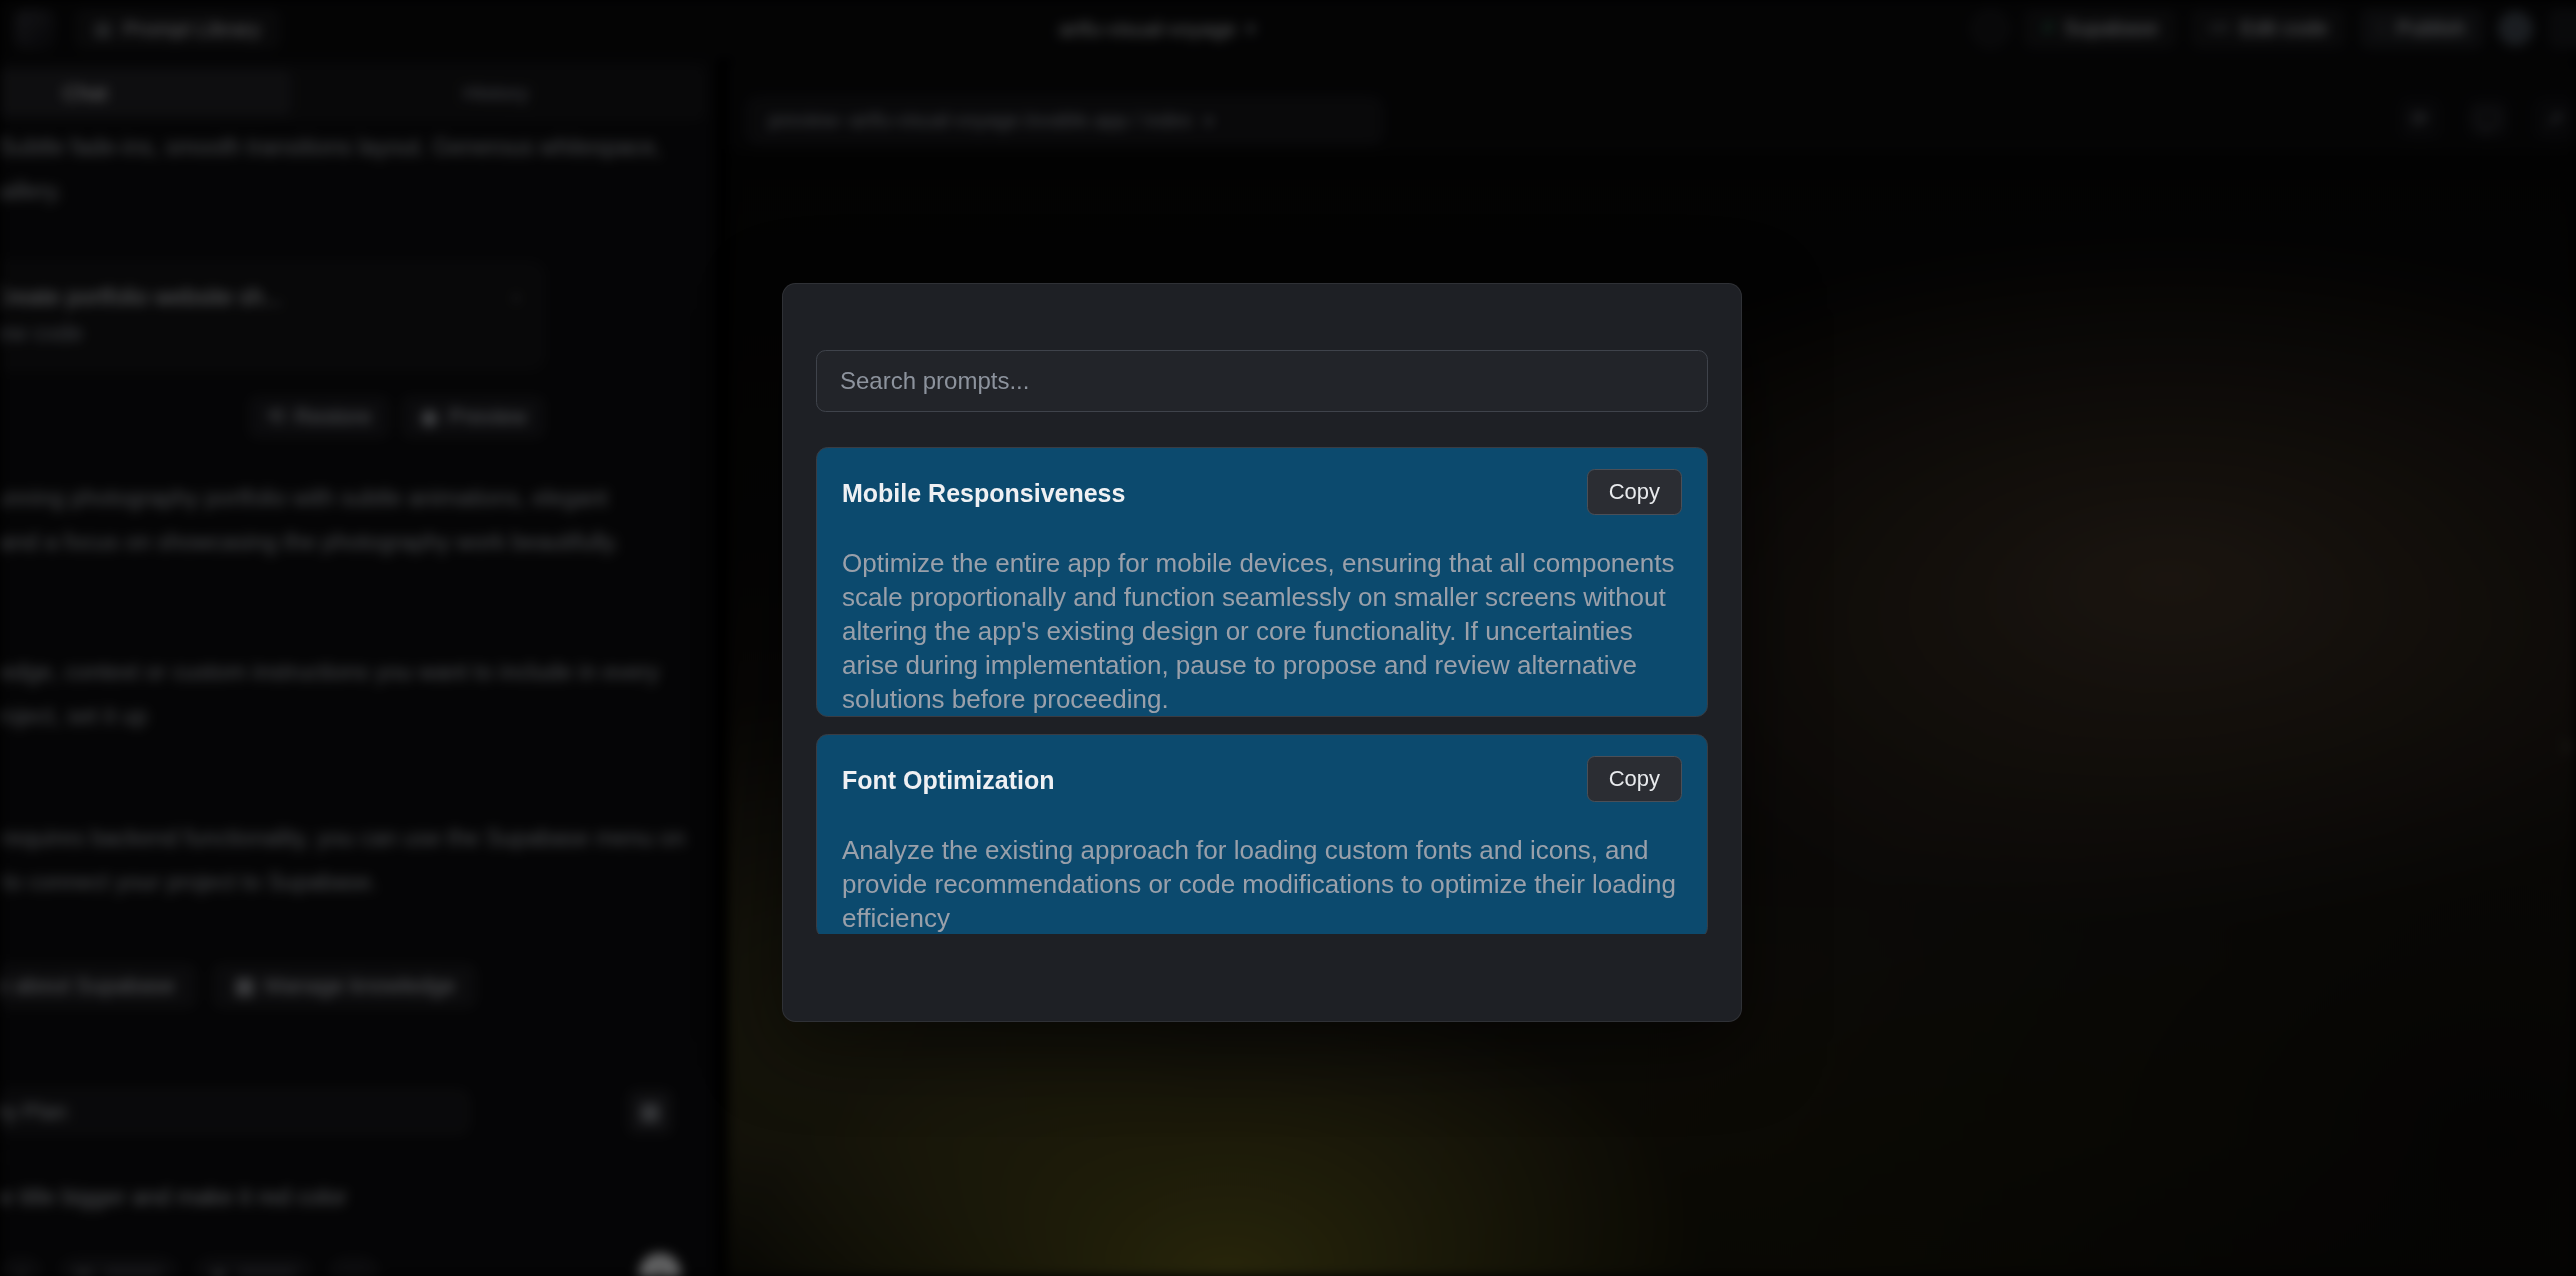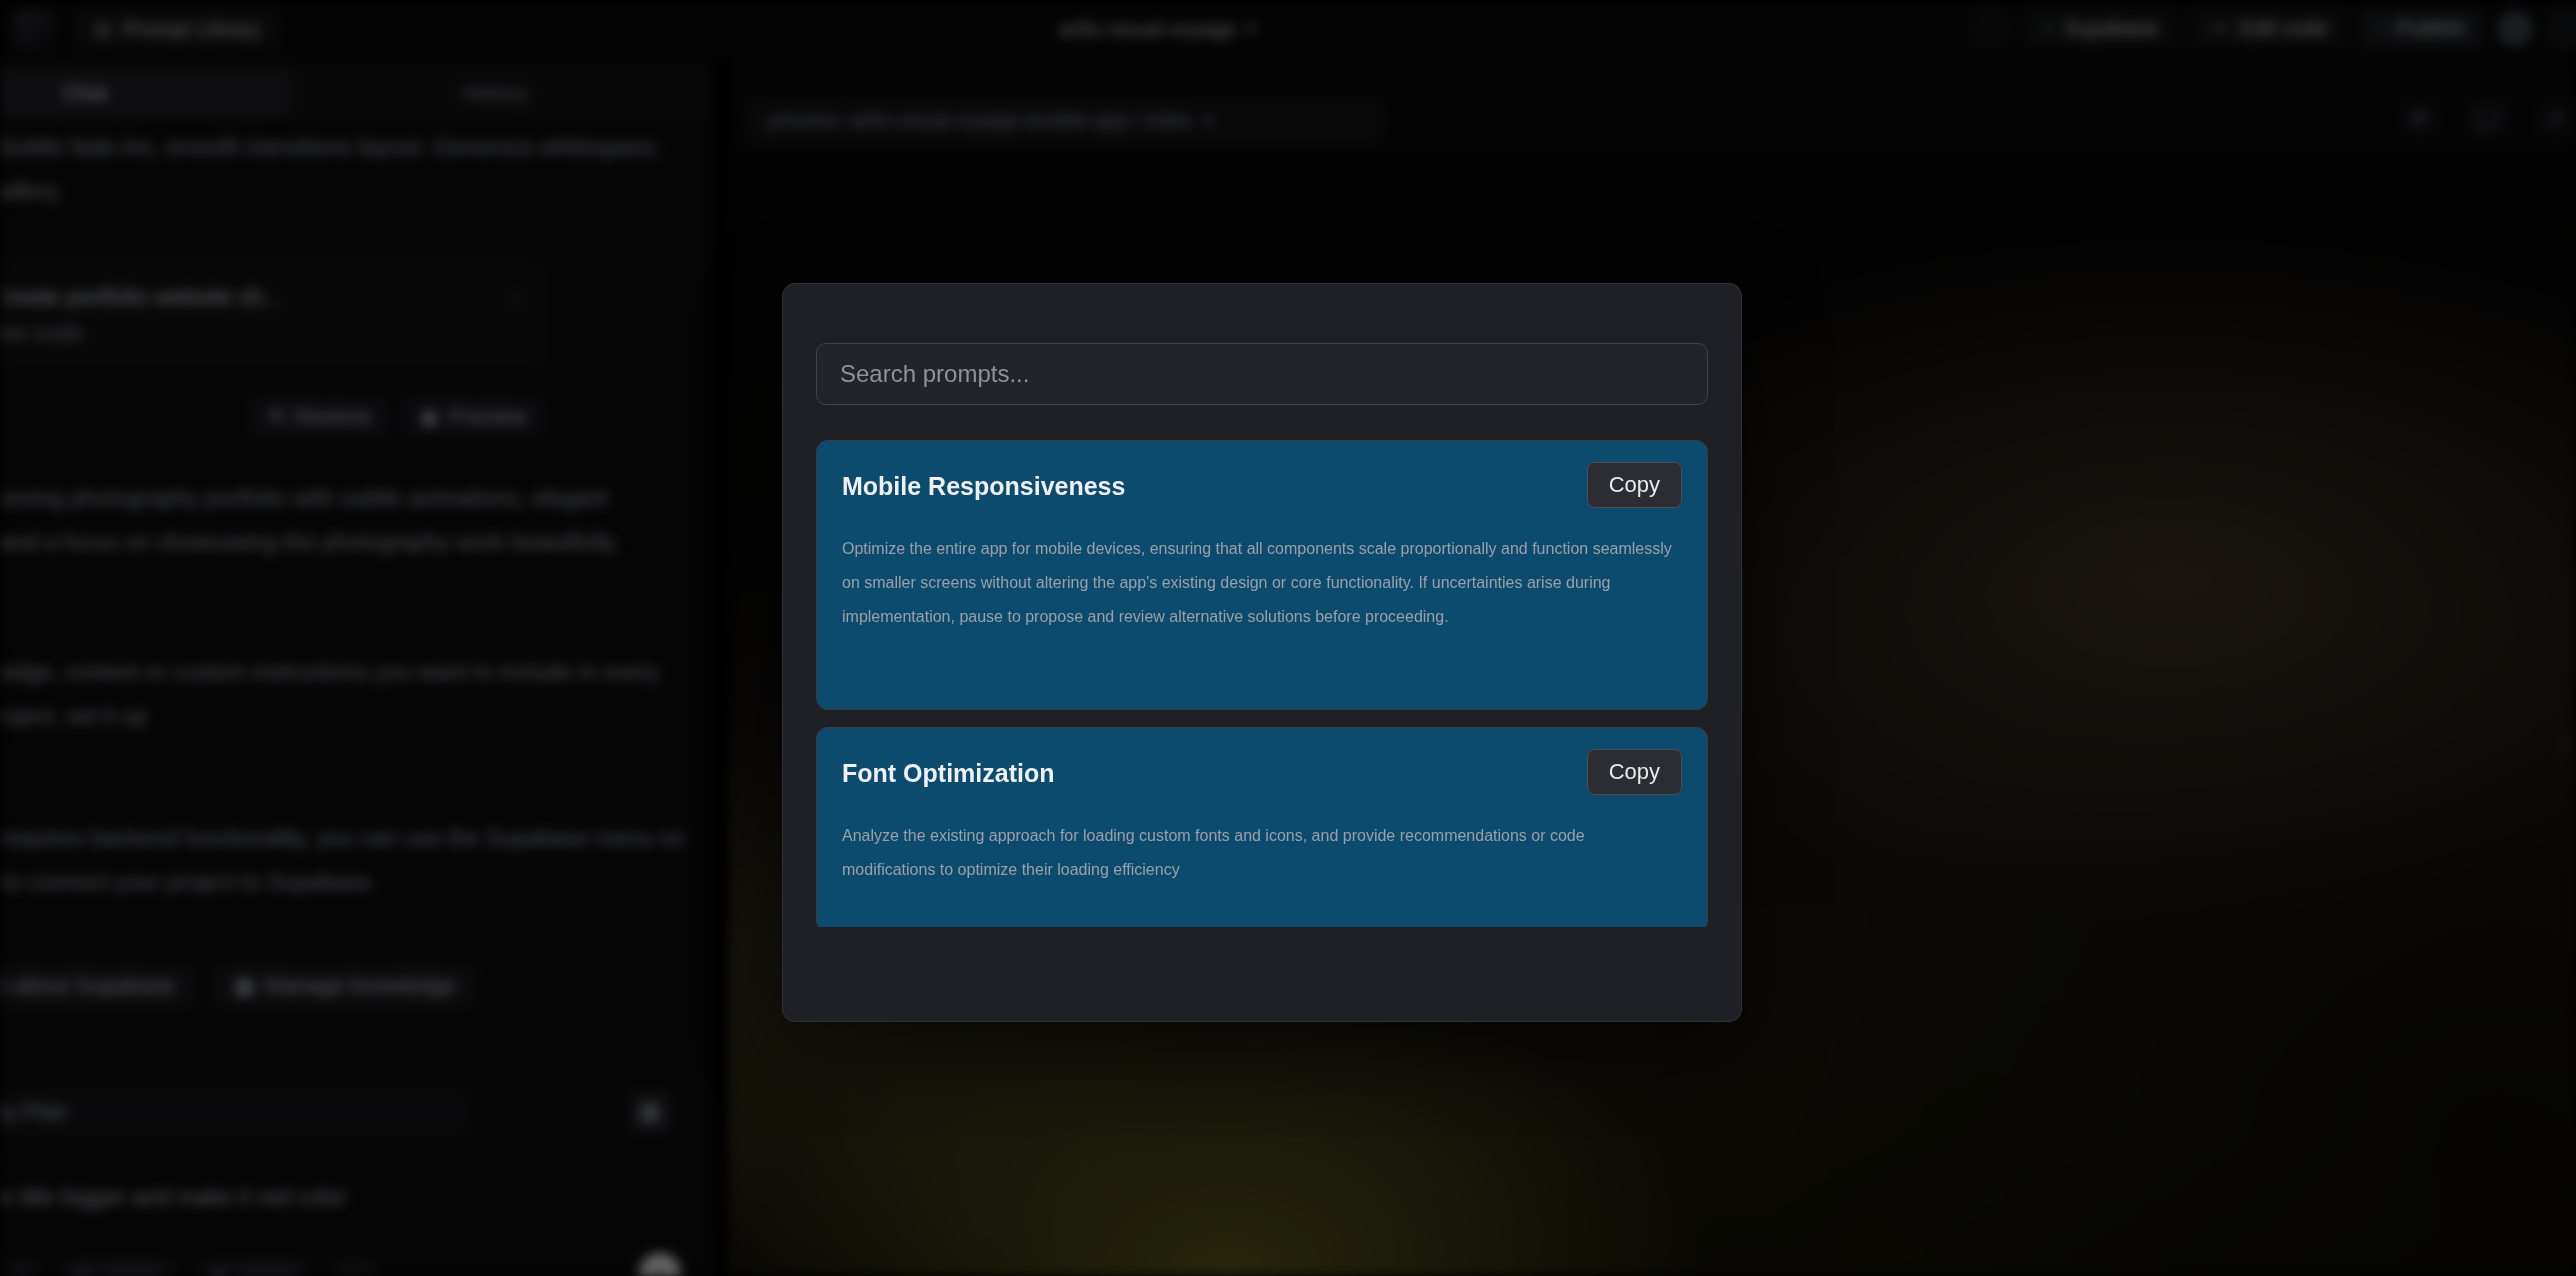--- a/index.html
+++ b/index.html
@@ -72,33 +72,33 @@
       linear-gradient(180deg,#060606 0%,#0b0a09 35%,#14110e 55%,#1c1913 72%,#1f1c11 88%,#11100a 100%);}
   .handle{position:absolute;right:3.9px;top:578px;color:rgba(225,225,225,0.28);font-size:31px;}
   
   #overlay{position:absolute;inset:0;background:rgba(0,0,0,0.55);}
   #modal{position:absolute;left:782px;top:283px;width:960px;height:739px;box-sizing:border-box;
     background:#1e2025;border:1px solid rgba(255,255,255,0.08);border-radius:13.5px;
     box-shadow:0 23px 77px rgba(0,0,0,0.55);padding:33px 33px;}
   .m-head{display:flex;align-items:center;justify-content:space-between;}
   .m-title{font-size:29px;font-weight:700;color:#f2f3f5;letter-spacing:0.2px;}
   .m-close{background:none;border:none;color:#a9adb3;font-size:33px;line-height:1;cursor:pointer;padding:0 3.9px;}
-  .m-search{margin-top:26px;width:100%;height:62px;box-sizing:border-box;border-radius:9.6px;
+  .m-search{margin-top:33px;width:100%;height:62px;box-sizing:border-box;border-radius:9.6px;
     background:#222429;border:1px solid #3f434b;color:#d7dadf;font-size:24px;padding:0 23px;outline:none;
     font-family:"Liberation Sans","DejaVu Sans",sans-serif;}
   .m-search::placeholder{color:#8d939d;}
   .m-list{margin-top:35px;height:487px;overflow:hidden;display:flex;flex-direction:column;gap:17.3px;}
   .p-card{flex:none;box-sizing:border-box;background:#0c4a6e;border:1px solid #393c43;border-radius:11.6px;
     padding:21px 25px;overflow:hidden;}
   .p-card.c1{height:270px;} .p-card.c2{height:205px;} .p-card.peek{height:58px;}
   .pc-head{display:flex;align-items:flex-start;justify-content:space-between;}
   .pc-title{font-size:25px;font-weight:700;color:#eff0f3;margin-top:9.6px;}
   .copy-btn{height:46px;padding:0 21px;border-radius:7.7px;border:1px solid #4b4f57;background:#2b2d33;
     color:#e8eaed;font-size:22px;cursor:pointer;font-family:"Liberation Sans","DejaVu Sans",sans-serif;}
-  .pc-desc{margin-top:24px;font-size:16px;line-height:34px;color:#9aa0aa;}
+  .pc-desc{margin-top:31px;font-size:26px;line-height:34px;color:#9aa0aa;}
 </style>
 </head>
 <body>
 
 <div id="bg">
 
   <div id="topbar">
     <div class="logo"></div>
     <div class="pl-pill">
       <span class="tb-ico">▤</span>

